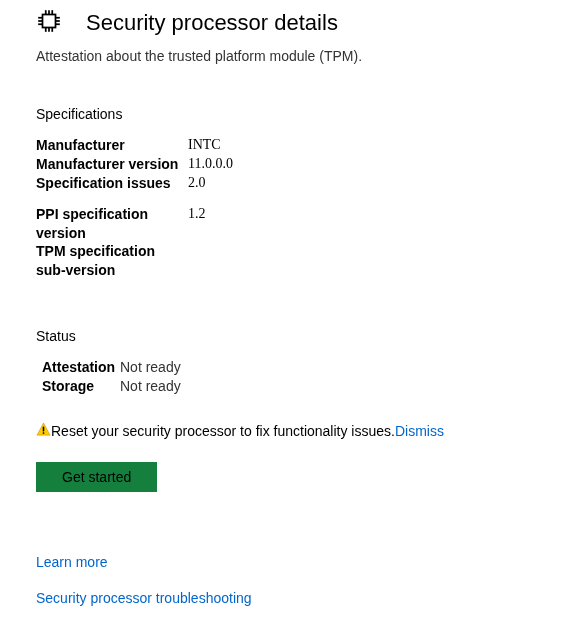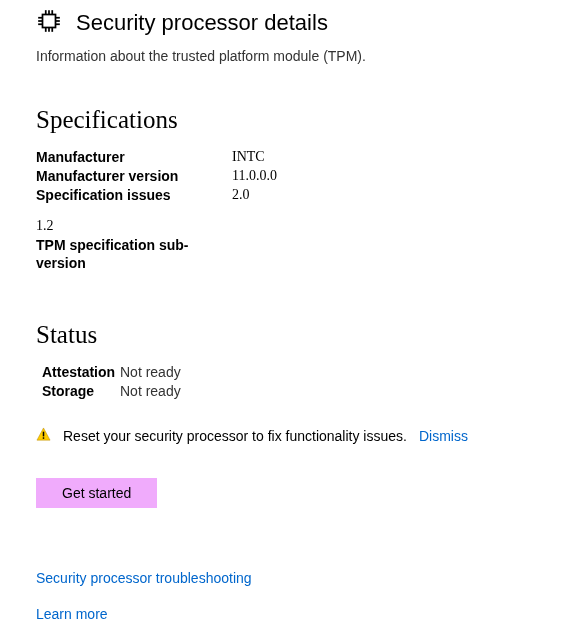--- a/index.html
+++ b/index.html
@@ -10,53 +10,52 @@
     background: #fff;
     color: #000;
     width: 585px;
   }
   .page {
     padding: 8px 36px 20px 36px;
   }
   .title-row {
     display: flex;
     align-items: center;
-    gap: 14px;
+    gap: 24px;
     margin-bottom: 4px;
   }
   .title-row svg {
     flex: 0 0 auto;
   }
   h1 {
     font-size: 22px;
     font-weight: 400;
     margin: 0;
   }
   .subtitle {
     font-size: 14px;
     color: #333;
     margin: 10px 0 0 0;
   }
   h2 {
-    font-size: 25px;
+    font-size: 14px;
     font-weight: 400;
     margin: 42px 0 14px 0;
-    font-family: Liberation Serif, serif;
   }
   h2.status-h { margin-top: 48px; }
   .spec-group {
     margin-top: 12px;
   }
   .spec-row {
     display: flex;
     font-size: 14px;
     line-height: 1.35;
   }
   .spec-row .label {
-    width: 196px;
+    width: 152px;
     font-weight: 600;
     flex: 0 0 auto;
   }
   .spec-row .value {
     font-weight: 400;
     font-family: Liberation Serif, serif;
   }
   .status-row {
     display: flex;
     font-size: 14px;
@@ -69,38 +68,37 @@
     flex: 0 0 auto;
   }
   .status-row .value {
     font-weight: 400;
     color: #333;
     text-align: right;
   }
   .alert-row {
     display: flex;
     align-items: center;
-    gap: 12px;
     margin-top: 26px;
     font-size: 14px;
   }
   .warning-icon {
     flex: 0 0 auto;
   }
   .alert-text { color: #000; }
   .link {
     color: #0066cc;
     cursor: pointer;
   }
   .btn {
     display: inline-block;
-    margin-top: 33px;
+    margin-top: 22px;
     padding: 7px 26px;
     font-size: 14px;
-    background: #f0abfc;
+    background: #15803d;
     border: none;
     font-family: inherit;
     cursor: pointer;
   }
   .footer-links {
     margin-top: 62px;
     display: flex;
     flex-direction: column;
     gap: 20px;
     font-size: 14px;
@@ -123,41 +121,42 @@
         <line x1="2" y1="9" x2="6" y2="9"></line>
           <line x1="2" y1="12" x2="6" y2="12"></line>
           <line x1="2" y1="15" x2="6" y2="15"></line>
         <line x1="18" y1="9" x2="22" y2="9"></line>
           <line x1="18" y1="12" x2="22" y2="12"></line>
           <line x1="18" y1="15" x2="22" y2="15"></line>
       </svg>
     </span>
     <h1>Security processor details</h1>
   </div>
-  <div class="subtitle">Information about the trusted platform module (TPM).</div>
+  <div class="subtitle">Attestation about the trusted platform module (TPM).</div>
 
   <h2>Specifications</h2>
 
   <div class="spec-group">
     <div class="spec-row">
       <div class="label">Manufacturer</div>
       <div class="value">INTC</div>
     </div>
     <div class="spec-row">
       <div class="label">Manufacturer version</div>
       <div class="value">11.0.0.0</div>
     </div>
     <div class="spec-row">
       <div class="label">Specification issues</div>
       <div class="value">2.0</div>
     </div>
   </div>
 
   <div class="spec-group">
     <div class="spec-row">
+      <div class="label">PPI specification version</div>
       <div class="value">1.2</div>
     </div>
     <div class="spec-row">
       <div class="label">TPM specification sub-version</div>
       <div class="value"></div>
     </div>
   </div>
 
   <h2 class="status-h">Status</h2>
 
@@ -178,16 +177,16 @@
         <rect x="7.2" y="11" width="1.6" height="1.6" fill="#000"></rect>
       </svg>
     </span>
     <span class="alert-text">Reset your security processor to fix functionality issues.</span>
     <span class="link">Dismiss</span>
   </div>
 
   <button class="btn">Get started</button>
 
   <div class="footer-links">
+    <span class="link">Learn more</span>
     <span class="link">Security processor troubleshooting</span>
-    <span class="link">Learn more</span>
   </div>
 </div>
 
 </body></html>

